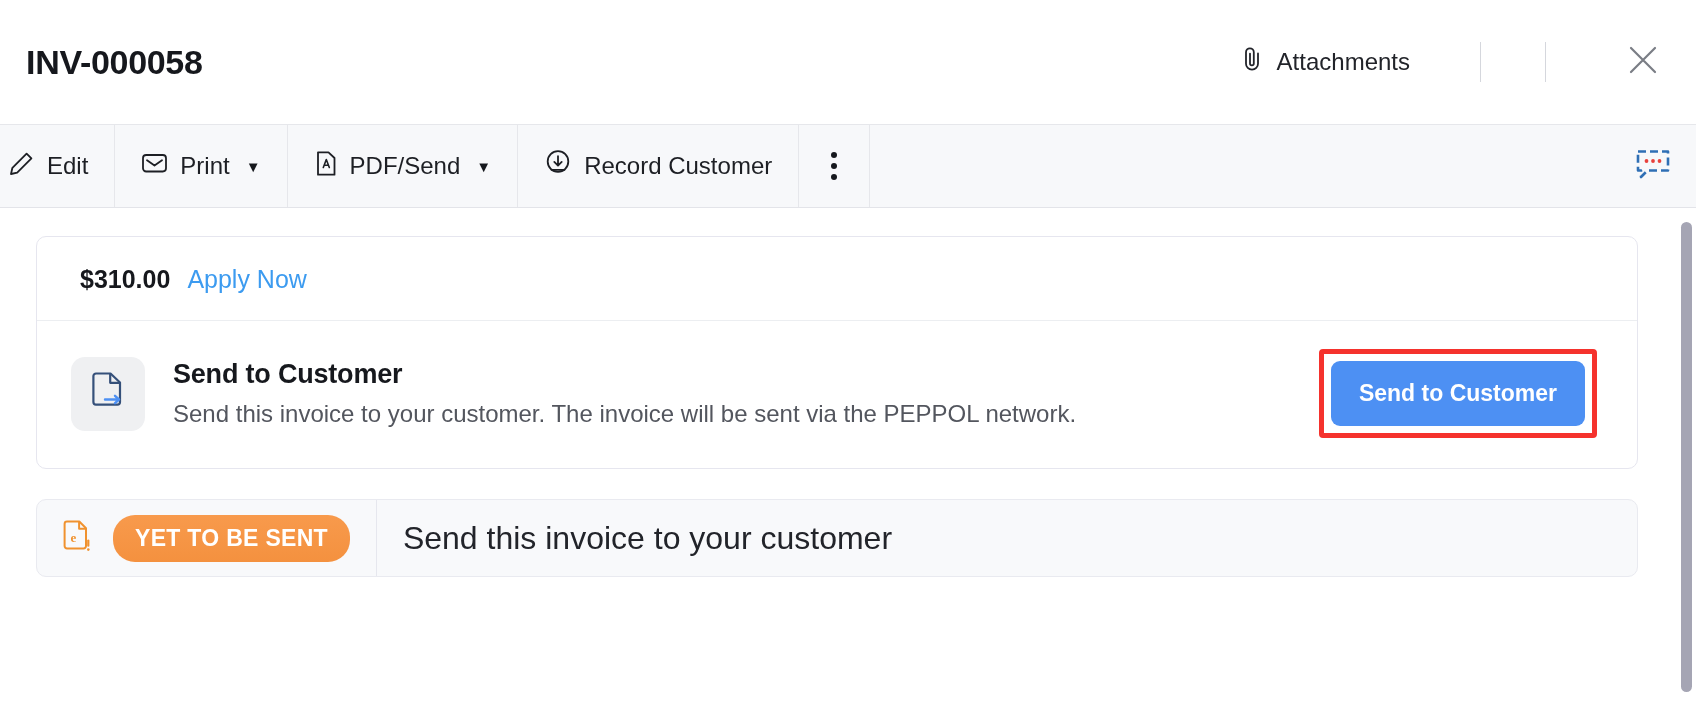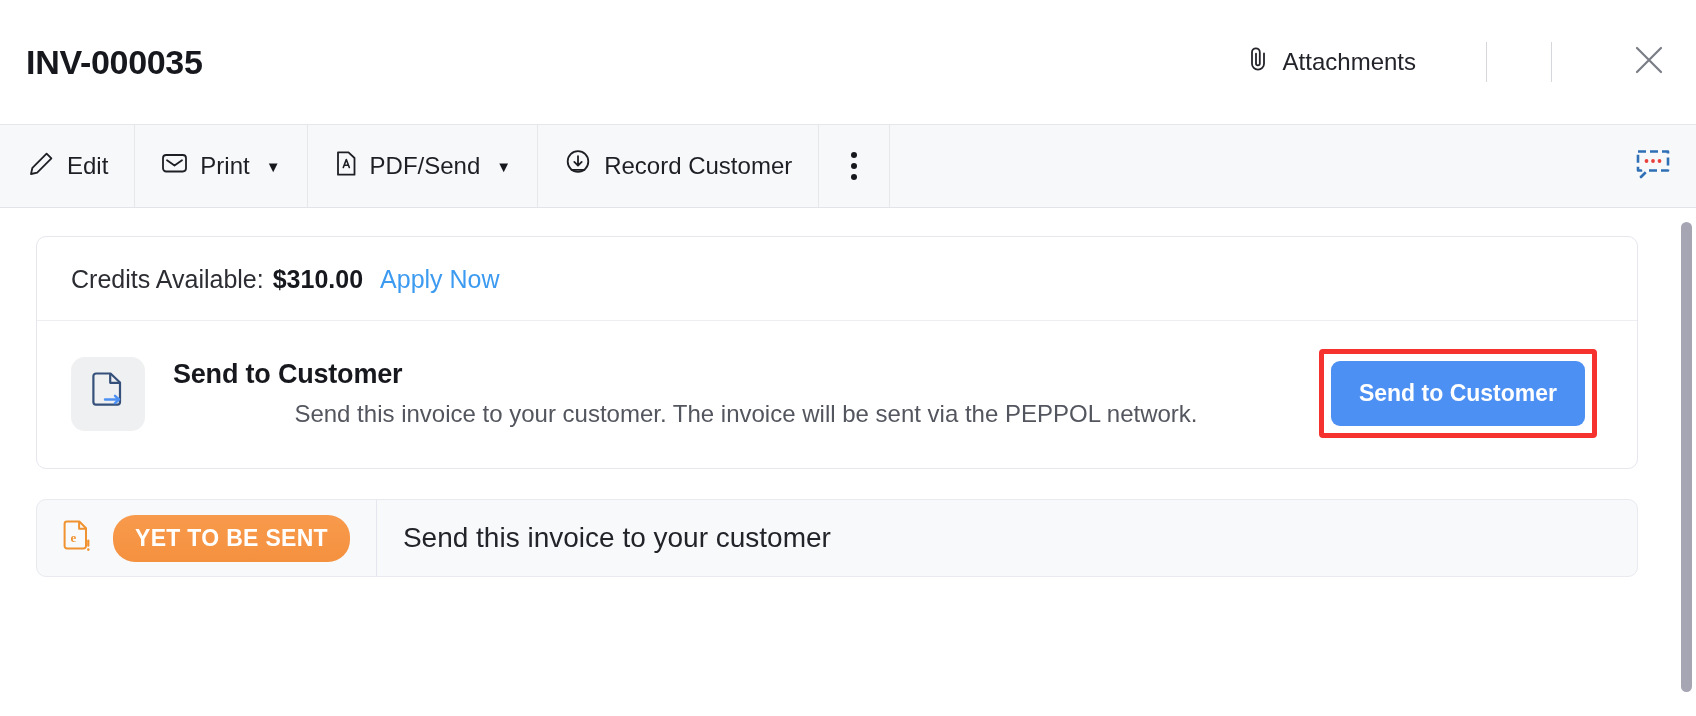--- a/index.html
+++ b/index.html
@@ -31,21 +31,21 @@
     font-weight: 600;
     letter-spacing: -0.3px;
     color: #16181d;
     line-height: 1;
   }
   .header-right {
     margin-left: auto;
     display: flex;
     align-items: center;
     height: 100%;
-    padding-right: 12px;
+    padding-right: 18px;
     gap: 44px;
   }
   .hdr-action {
     display: flex;
     align-items: center;
     gap: 13px;
     font-size: 24px;
     color: #22242a;
     padding: 0 16px;
     cursor: pointer;
@@ -79,21 +79,21 @@
     display: flex;
     align-items: center;
     gap: 12px;
     padding: 0 26px;
     font-size: 24px;
     color: #1d1f24;
     border-right: 1px solid #e6e7eb;
     cursor: pointer;
     white-space: nowrap;
   }
-  .tb-btn.first { padding-left: 28px; }
+  .tb-btn.first { padding-left: 8px; }
   .tb-btn .caret {
     font-size: 15px;
     line-height: 1;
     margin-left: 4px;
     color: #16181d;
   }
   .tb-kebab {
     display: flex;
     align-items: center;
     justify-content: center;
@@ -181,21 +181,20 @@
   .send-title {
     font-size: 27px;
     font-weight: 700;
     color: #16181d;
     letter-spacing: -0.2px;
   }
   .send-desc {
     font-size: 24px;
     color: #53565e;
     margin-top: 10px;
-    text-align: center;
   }
 
   .highlight-wrap {
     border: 5px solid #f5322d;
     padding: 7px;
     border-radius: 4px;
     flex: none;
     margin-right: 8px;
   }
   .btn-primary {
@@ -242,21 +241,21 @@
     border-radius: 22px;
     white-space: nowrap;
   }
   .status-sep {
     width: 1px;
     align-self: stretch;
     background: #e6e7ee;
     margin: 0;
   }
   .status-msg {
-    font-size: 28px;
+    font-size: 32px;
     color: #22242a;
     padding-left: 26px;
     text-align: right;
   }
 
   
   .scrollbar-track {
     position: absolute;
     top: 208px;
     right: 0;
@@ -271,21 +270,21 @@
     width: 11px;
     height: 470px;
     border-radius: 7px;
     background: #a5a5b4;
   }
 </style>
 </head>
 <body>
 
 <div class="header">
-  <div class="doc-title">INV-000035</div>
+  <div class="doc-title">INV-000058</div>
 
   <div class="header-right">
 
     <div class="hdr-action">
       <span>
         <svg width="22" height="28" viewBox="0 0 22 28" fill="none" xmlns="http://www.w3.org/2000/svg">
           <path d="M16 8.5v10.2a6 6 0 0 1-12 0V7.2a3.9 3.9 0 0 1 7.8 0v11.3a1.9 1.9 0 1 1-3.8 0V8.6" stroke="#22242a" stroke-width="1.8" stroke-linecap="round" stroke-linejoin="round"></path>
         </svg>
       </span>
       <span>Attachments</span>
@@ -371,21 +370,20 @@
       </svg>
     </span>
   </div>
 </div>
 
 <div class="content">
 
   <div class="card">
 
     <div class="credits-row">
-      <span class="credits-label">Credits Available:</span>
       <span class="credits-amount">$310.00</span>
       <span class="credits-link">Apply Now</span>
     </div>
 
     <div class="send-row">
       <div class="send-icon-box">
         <span>
           <svg width="40" height="44" viewBox="0 0 40 44" fill="none" xmlns="http://www.w3.org/2000/svg">
             <path d="M8 3.5h14.5L32 12.5v19.5a2.6 2.6 0 0 1-2.6 2.6H8A2.6 2.6 0 0 1 5.4 32V6.1A2.6 2.6 0 0 1 8 3.5z" stroke="#35507a" stroke-width="2.2" stroke-linejoin="round" fill="none"></path>
             <path d="M22.2 3.8v9h9.4" stroke="#35507a" stroke-width="2.2" stroke-linejoin="round" fill="none"></path>

